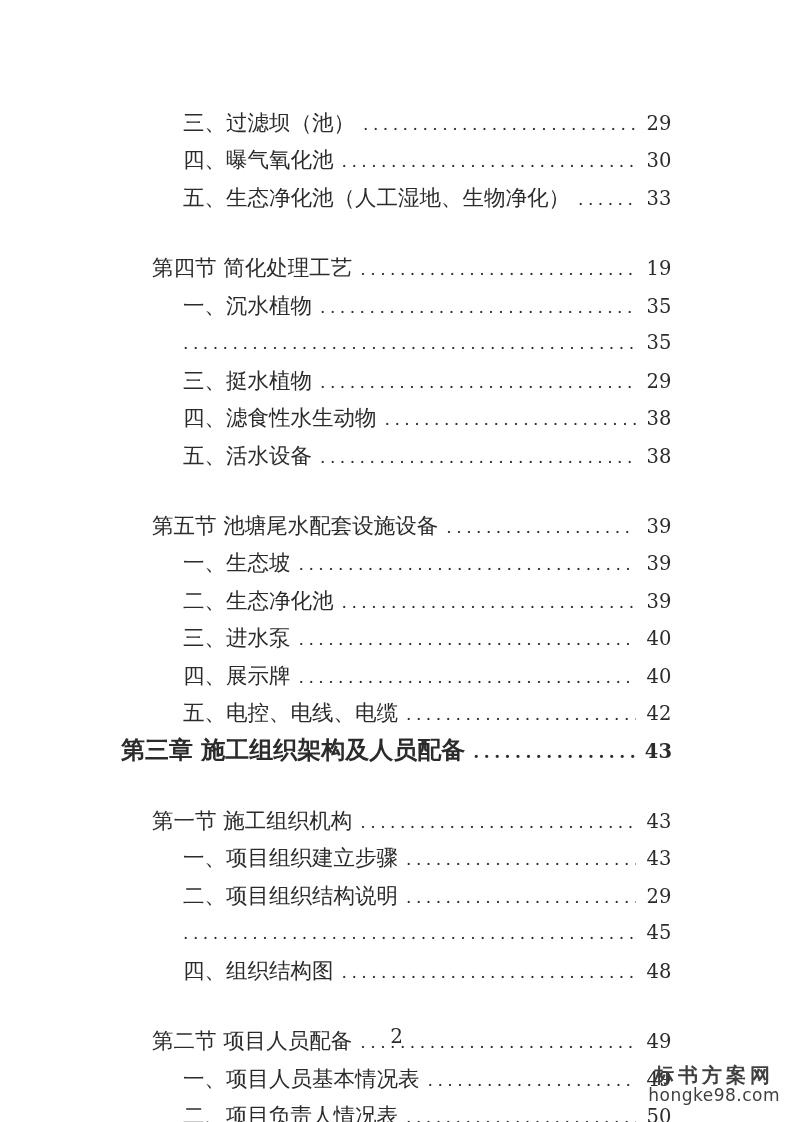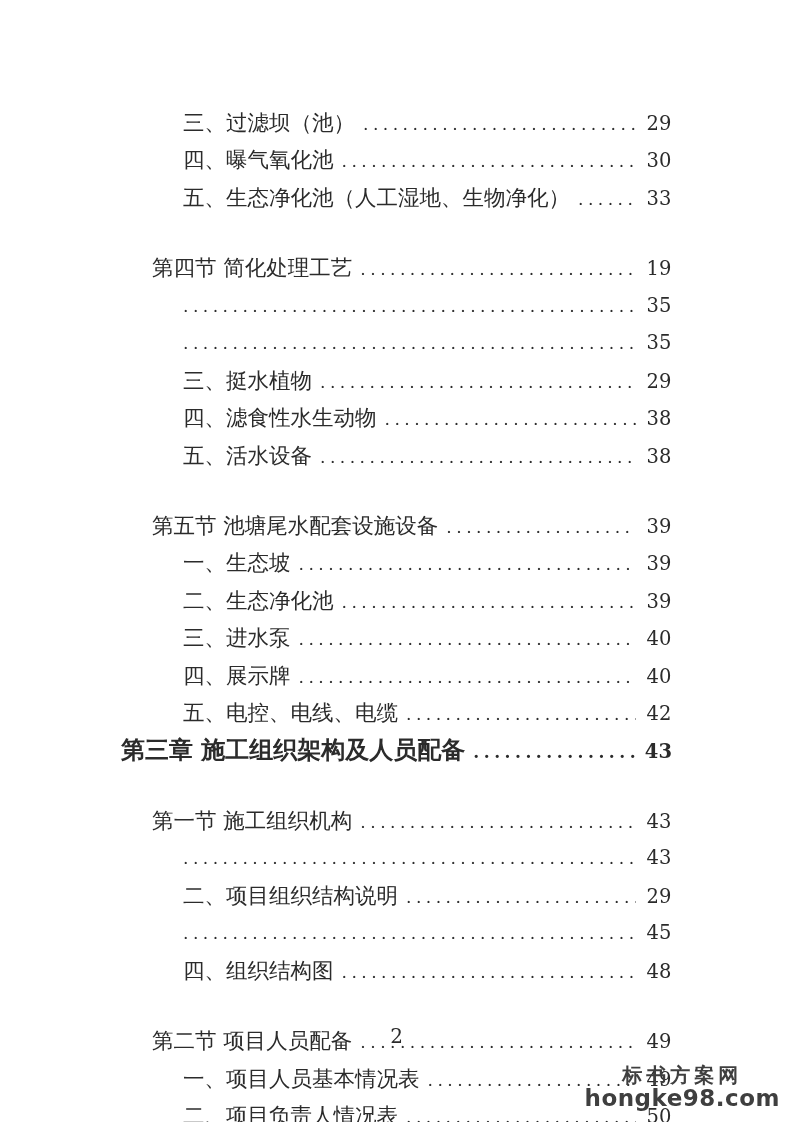--- a/index.html
+++ b/index.html
@@ -76,22 +76,22 @@
     color: #3f3f3f;
     font-family: "DejaVu Sans", "Liberation Sans", sans-serif;
     line-height: 1.1;
   }
   .wm-name {
     font-weight: bold;
     font-size: 20px;
     letter-spacing: 4px;
   }
   .wm-url {
-    font-weight: bold;
-    font-size: 23px;
+    font-weight: normal;
+    font-size: 17px;
     letter-spacing: 0.5px;
   }
 </style>
 </head>
 <body>
 
 <div class="doc-page">
 
   <nav class="toc" id="toc">
       <div class="toc-row lv2">
@@ -108,20 +108,21 @@
         <span class="toc-label">五、生态净化池（人工湿地、生物净化）</span>
         <span class="toc-dots">................................................................................</span>
         <span class="toc-page">33</span>
       </div>
       <div class="toc-row lv1">
         <span class="toc-label">第四节 简化处理工艺</span>
         <span class="toc-dots">................................................................................</span>
         <span class="toc-page">19</span>
       </div>
       <div class="toc-row lv2">
+        <span class="toc-label">一、沉水植物</span>
         <span class="toc-dots">................................................................................</span>
         <span class="toc-page">35</span>
       </div>
       <div class="toc-row lv2">
         <span class="toc-dots">................................................................................</span>
         <span class="toc-page">35</span>
       </div>
       <div class="toc-row lv2">
         <span class="toc-label">三、挺水植物</span>
         <span class="toc-dots">................................................................................</span>
@@ -171,20 +172,21 @@
         <span class="toc-label">第三章 施工组织架构及人员配备</span>
         <span class="toc-dots">................................................................................</span>
         <span class="toc-page">43</span>
       </div>
       <div class="toc-row lv1">
         <span class="toc-label">第一节 施工组织机构</span>
         <span class="toc-dots">................................................................................</span>
         <span class="toc-page">43</span>
       </div>
       <div class="toc-row lv2">
+        <span class="toc-label">一、项目组织建立步骤</span>
         <span class="toc-dots">................................................................................</span>
         <span class="toc-page">43</span>
       </div>
       <div class="toc-row lv2">
         <span class="toc-label">二、项目组织结构说明</span>
         <span class="toc-dots">................................................................................</span>
         <span class="toc-page">29</span>
       </div>
       <div class="toc-row lv2">
         <span class="toc-dots">................................................................................</span>

